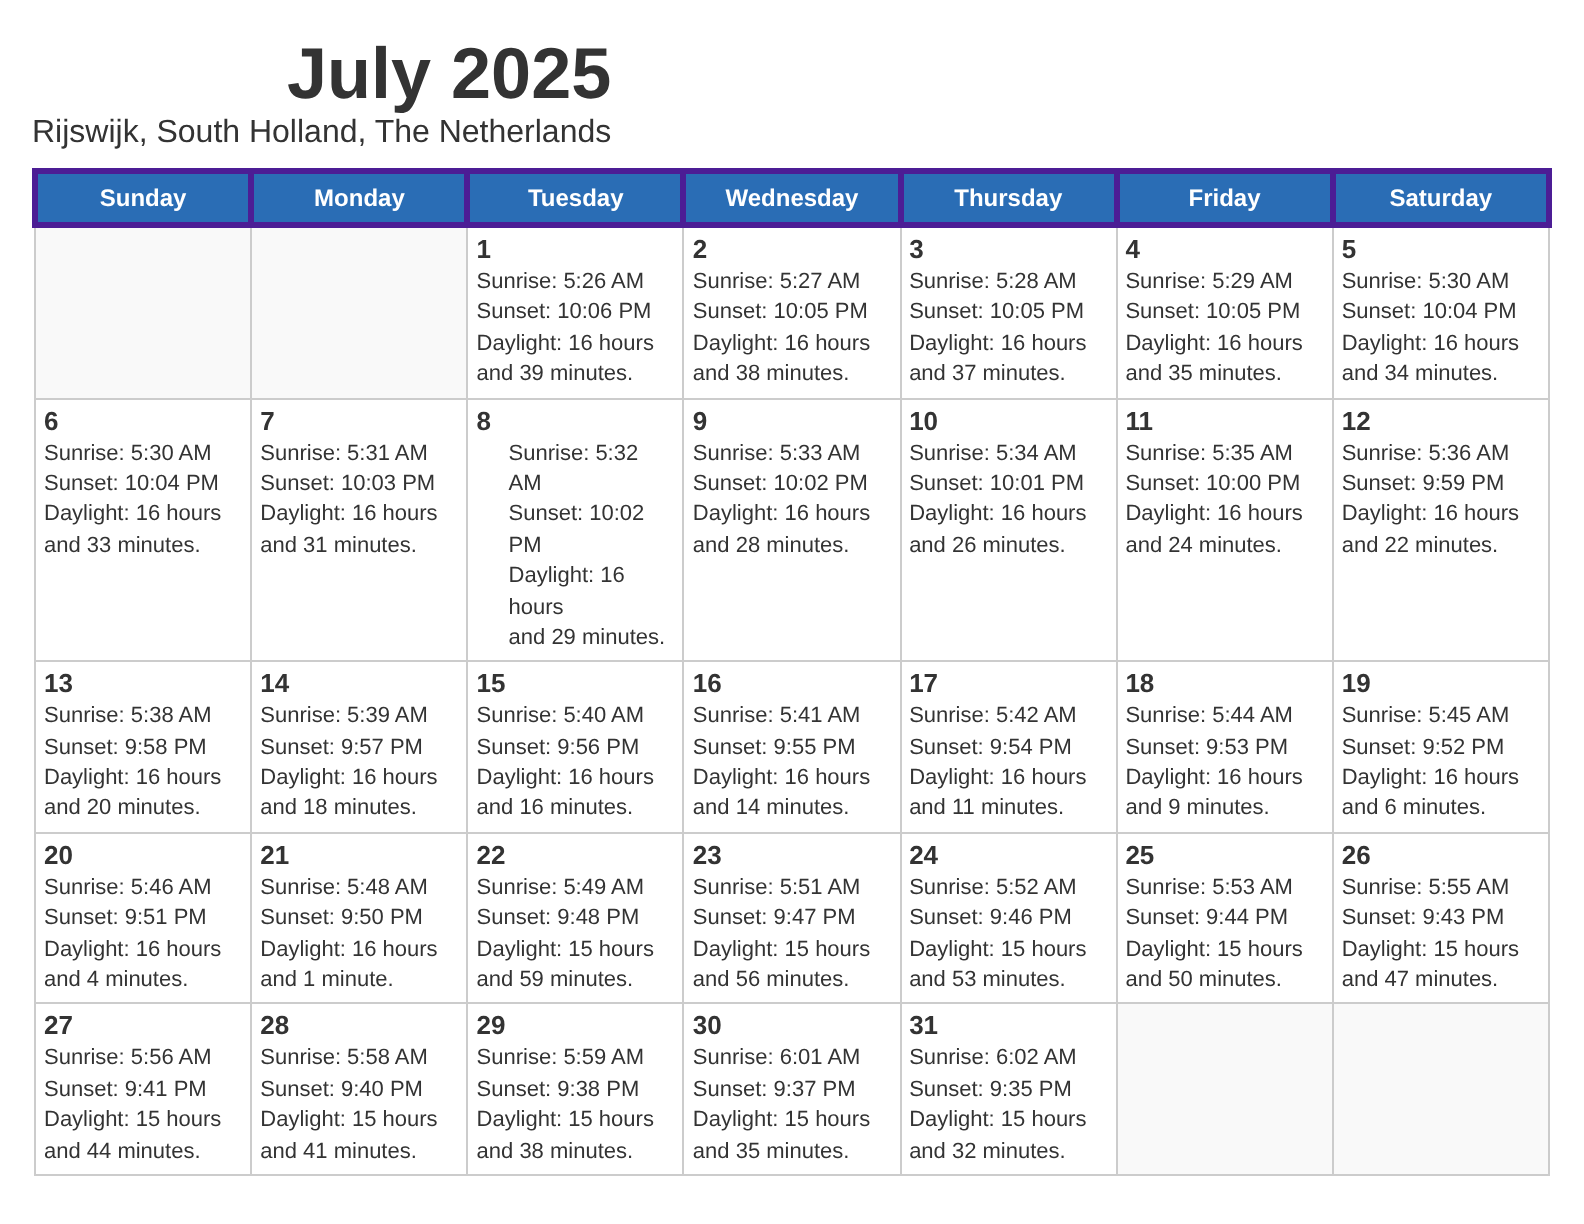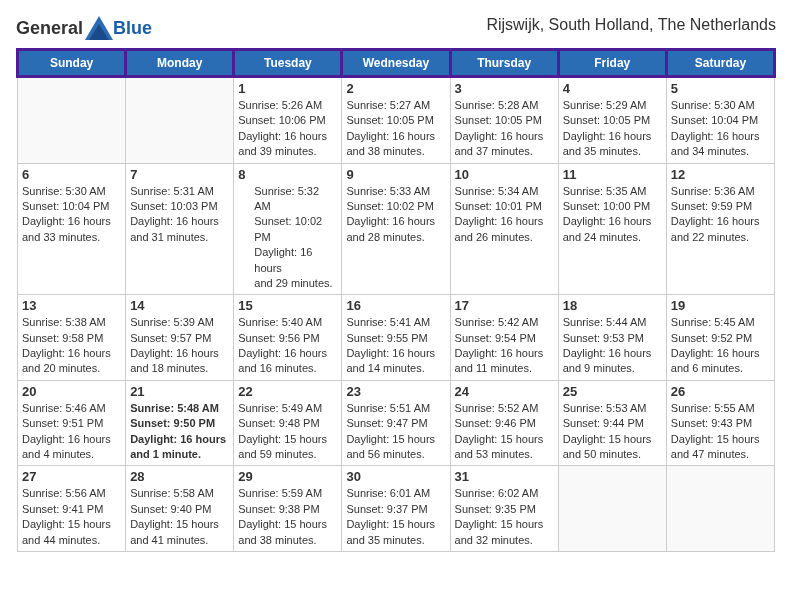--- a/index.html
+++ b/index.html
@@ -83,30 +83,22 @@
       line-height: 1.4;
     }
     tr.last-row td {
       border-bottom: 1px solid #ccc;
     }
   </style>
 </head>
 <body>
 
 <div class="header-area">
-  <div class="logo">
-    <span class="logo-text-general">General</span>
-    <svg class="logo-icon" viewBox="0 0 28 24" xmlns="http://www.w3.org/2000/svg">
-      <polygon points="0,24 14,0 28,24" fill="#2a6db5"></polygon>
-      <polygon points="4,24 14,8 24,24" fill="#1a4a8a"></polygon>
-    </svg>
-    <br>
-    <span class="logo-text-blue" style="margin-left:0;">Blue</span>
-  </div>
   <div class="title-area">
+    <div class="month-title">July 2025</div>
     <div class="location-title">Rijswijk, South Holland, The Netherlands</div>
   </div>
 </div>
 
 <table>
   <thead>
     <tr>
     <th class="day-header">Sunday</th>
         <th class="day-header">Monday</th>
         <th class="day-header">Tuesday</th>
@@ -261,21 +253,21 @@
       <tr>
         <td class="day-cell">
           <span class="day-num">20</span>
           <div class="cell-info" style="white-space: pre-line;">Sunrise: 5:46 AM
 Sunset: 9:51 PM
 Daylight: 16 hours
 and 4 minutes.</div>
         </td>
         <td class="day-cell">
           <span class="day-num">21</span>
-          <div class="cell-info" style="white-space: pre-line; font-weight: bold;">Sunrise: 5:48 AM
+          <div class="cell-info" style="white-space: pre-line;">Sunrise: 5:48 AM
 Sunset: 9:50 PM
 Daylight: 16 hours
 and 1 minute.</div>
         </td>
         <td class="day-cell">
           <span class="day-num">22</span>
           <div class="cell-info" style="white-space: pre-line;">Sunrise: 5:49 AM
 Sunset: 9:48 PM
 Daylight: 15 hours
 and 59 minutes.</div>

